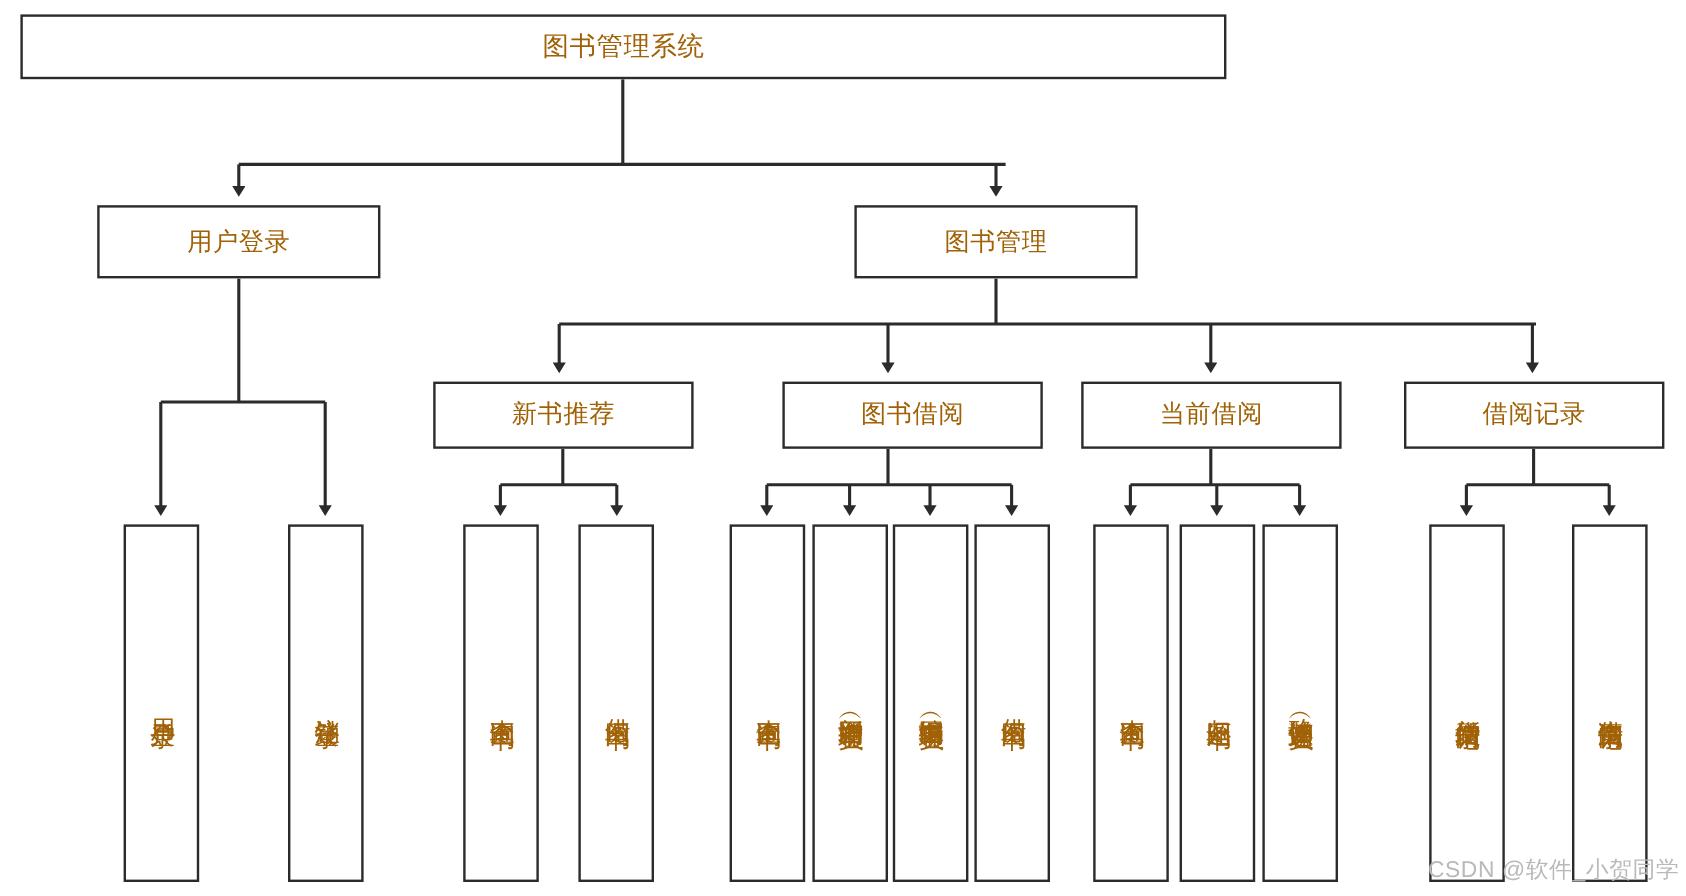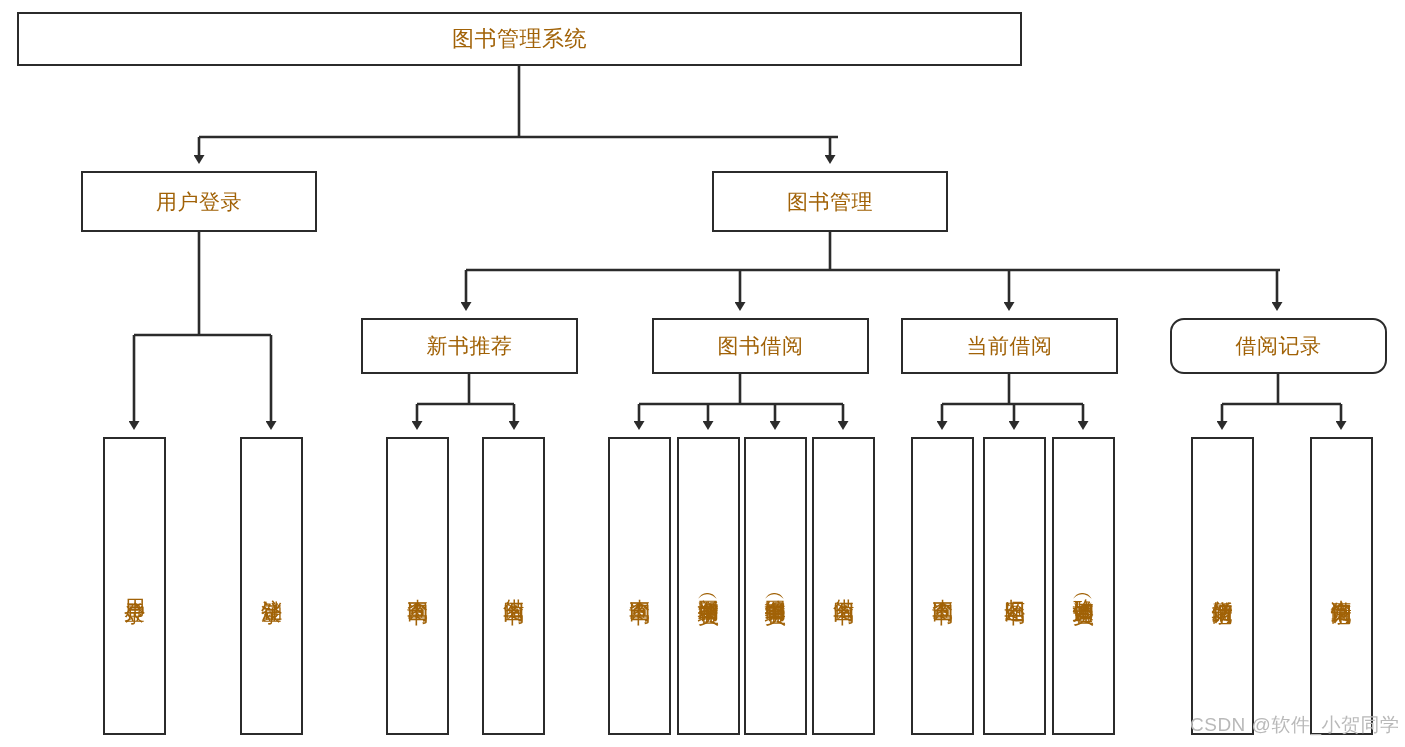--- a/index.html
+++ b/index.html
@@ -154,21 +154,21 @@
 
   <div class="node horizontal" style="left:361px; top:318px; width:217px; height:56px;">
     <span class="label">新书推荐</span>
   </div>
   <div class="node horizontal" style="left:632px; top:318px; width:217px; height:56px;margin-left:20px;">
     <span class="label">图书借阅</span>
   </div>
   <div class="node horizontal" style="left:901px; top:318px; width:217px; height:56px;justify-content:center;">
     <span class="label">当前借阅</span>
   </div>
-  <div class="node horizontal" style="left:1170px; top:318px; width:217px; height:56px;border-radius:14px;">
+  <div class="node horizontal" style="left:1170px; top:318px; width:217px; height:56px;">
     <span class="label">借阅记录</span>
   </div>
 
   <div class="node leaf" style="left:103px; top:437px; width:63px; height:298px;">
     <span class="label">用户登录</span>
   </div>
   <div class="node leaf" style="left:240px; top:437px; width:63px; height:298px;">
     <span class="label">注销登录</span>
   </div>
   <div class="node leaf" style="left:386px; top:437px; width:63px; height:298px;">

